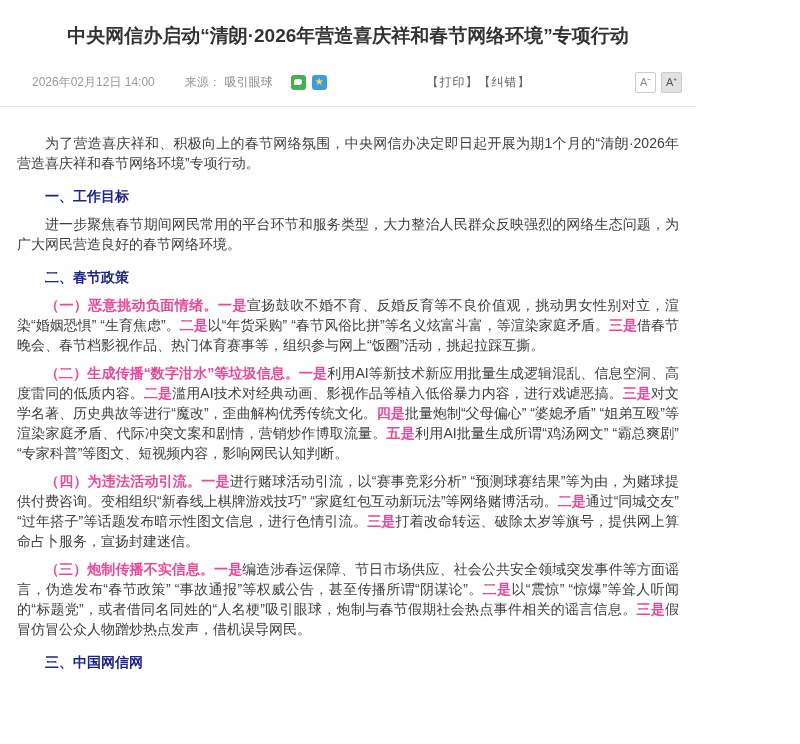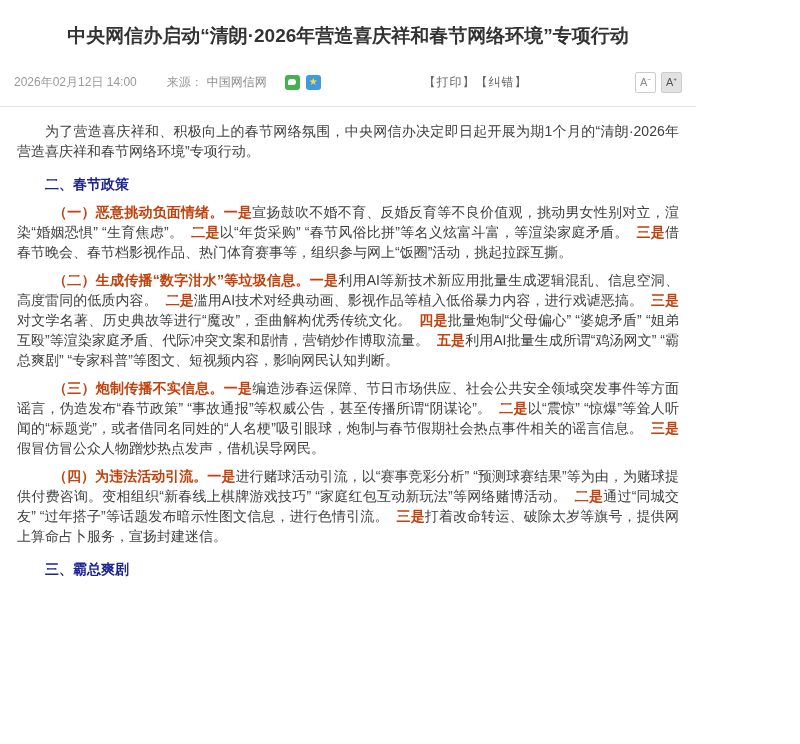--- a/index.html
+++ b/index.html
@@ -17,21 +17,21 @@
     text-align: center;
     font-size: 19px;
     line-height: 1.45;
     font-weight: bold;
     color: #333333;
   }
 
   .meta-bar {
     display: flex;
     align-items: center;
-    padding: 8px 14px 13px 14px;
+    padding: 8px 14px 13px 32px;
     border-bottom: 1px solid #e5e5e5;
     font-size: 12px;
     color: #999999;
     white-space: nowrap;
   }
   .meta-date { color: #999999; }
   .meta-source { margin-left: 30px; color: #999999; }
   .meta-source .src-name { margin-left: 4px; color: #8a8a8a; }
 
   .share-icons { display: flex; gap: 6px; margin-left: 18px; }
@@ -71,67 +71,69 @@
     padding: 0;
     cursor: pointer;
     font-family: "Liberation Sans", sans-serif;
     border-radius: 2px;
   }
   .font-btn.larger { background: #e2e2e2; color: #555555; }
 
   .content {
     width: 662px;
     margin: 0 auto;
-    padding-top: 14px;
+    padding-top: 26px;
     font-size: 14px;
     line-height: 20px;
     color: #404040;
     text-align: justify;
   }
   .para { margin: 0 0 8px; text-indent: 2em; }
   .sec-heading {
     margin: 13px 0 8px;
     text-indent: 2em;
     font-weight: bold;
     color: #1c2590;
     font-size: 14px;
   }
-  .bold-run { font-weight: bold; color: #c2410c; margin-left: 8px; }
+  .bold-run { font-weight: bold; color: #ec4899; }
 </style>
 </head>
 <body>
 
 <div class="page">
 
   <h1 class="page-title">中央网信办启动“清朗·2026年营造喜庆祥和春节网络环境”专项行动</h1>
 
   <div class="meta-bar">
     <span class="meta-date">2026年02月12日 14:00</span>
     <span class="meta-source">
-      <span>来源：</span><span class="src-name">中国网信网</span>
+      <span>来源：</span><span class="src-name">吸引眼球</span>
     </span>
     <span class="share-icons">
       <span class="share-icon wechat"></span>
       <span class="share-icon qzone">★</span>
     </span>
     <span class="meta-spacer-a"></span>
     <span class="print-group">
       <a>【打印】</a><a>【纠错】</a>
     </span>
     <span class="meta-spacer-b"></span>
     <span class="font-buttons">
       <button class="font-btn smaller">A⁻</button>
       <button class="font-btn larger">A⁺</button>
     </span>
   </div>
 
   <div class="content" id="article">
       <p class="para"><span>为了营造喜庆祥和、积极向上的春节网络氛围，中央网信办决定即日起开展为期1个月的“清朗·2026年营造喜庆祥和春节网络环境”专项行动。</span></p>
+      <p class="sec-heading">一、工作目标</p>
+      <p class="para"><span>进一步聚焦春节期间网民常用的平台环节和服务类型，大力整治人民群众反映强烈的网络生态问题，为广大网民营造良好的春节网络环境。</span></p>
       <p class="sec-heading">二、春节政策</p>
       <p class="para"><span class="bold-run">（一）恶意挑动负面情绪。一是</span><span>宣扬鼓吹不婚不育、反婚反育等不良价值观，挑动男女性别对立，渲染“婚姻恐惧” “生育焦虑”。</span><span class="bold-run">二是</span><span>以“年货采购” “春节风俗比拼”等名义炫富斗富，等渲染家庭矛盾。</span><span class="bold-run">三是</span><span>借春节晚会、春节档影视作品、热门体育赛事等，组织参与网上“饭圈”活动，挑起拉踩互撕。</span></p>
       <p class="para"><span class="bold-run">（二）生成传播“数字泔水”等垃圾信息。一是</span><span>利用AI等新技术新应用批量生成逻辑混乱、信息空洞、高度雷同的低质内容。</span><span class="bold-run">二是</span><span>滥用AI技术对经典动画、影视作品等植入低俗暴力内容，进行戏谑恶搞。</span><span class="bold-run">三是</span><span>对文学名著、历史典故等进行“魔改”，歪曲解构优秀传统文化。</span><span class="bold-run">四是</span><span>批量炮制“父母偏心” “婆媳矛盾” “姐弟互殴”等渲染家庭矛盾、代际冲突文案和剧情，营销炒作博取流量。</span><span class="bold-run">五是</span><span>利用AI批量生成所谓“鸡汤网文” “霸总爽剧” “专家科普”等图文、短视频内容，影响网民认知判断。</span></p>
+      <p class="para"><span class="bold-run">（四）为违法活动引流。一是</span><span>进行赌球活动引流，以“赛事竞彩分析” “预测球赛结果”等为由，为赌球提供付费咨询。变相组织“新春线上棋牌游戏技巧” “家庭红包互动新玩法”等网络赌博活动。</span><span class="bold-run">二是</span><span>通过“同城交友” “过年搭子”等话题发布暗示性图文信息，进行色情引流。</span><span class="bold-run">三是</span><span>打着改命转运、破除太岁等旗号，提供网上算命占卜服务，宣扬封建迷信。</span></p>
       <p class="para"><span class="bold-run">（三）炮制传播不实信息。一是</span><span>编造涉春运保障、节日市场供应、社会公共安全领域突发事件等方面谣言，伪造发布“春节政策” “事故通报”等权威公告，甚至传播所谓“阴谋论”。</span><span class="bold-run">二是</span><span>以“震惊” “惊爆”等耸人听闻的“标题党”，或者借同名同姓的“人名梗”吸引眼球，炮制与春节假期社会热点事件相关的谣言信息。</span><span class="bold-run">三是</span><span>假冒仿冒公众人物蹭炒热点发声，借机误导网民。</span></p>
-      <p class="para"><span class="bold-run">（四）为违法活动引流。一是</span><span>进行赌球活动引流，以“赛事竞彩分析” “预测球赛结果”等为由，为赌球提供付费咨询。变相组织“新春线上棋牌游戏技巧” “家庭红包互动新玩法”等网络赌博活动。</span><span class="bold-run">二是</span><span>通过“同城交友” “过年搭子”等话题发布暗示性图文信息，进行色情引流。</span><span class="bold-run">三是</span><span>打着改命转运、破除太岁等旗号，提供网上算命占卜服务，宣扬封建迷信。</span></p>
-      <p class="sec-heading">三、霸总爽剧</p>
+      <p class="sec-heading">三、中国网信网</p>
       <p class="para"></p>
     </div>
 
 </div>
 
 </body></html>

